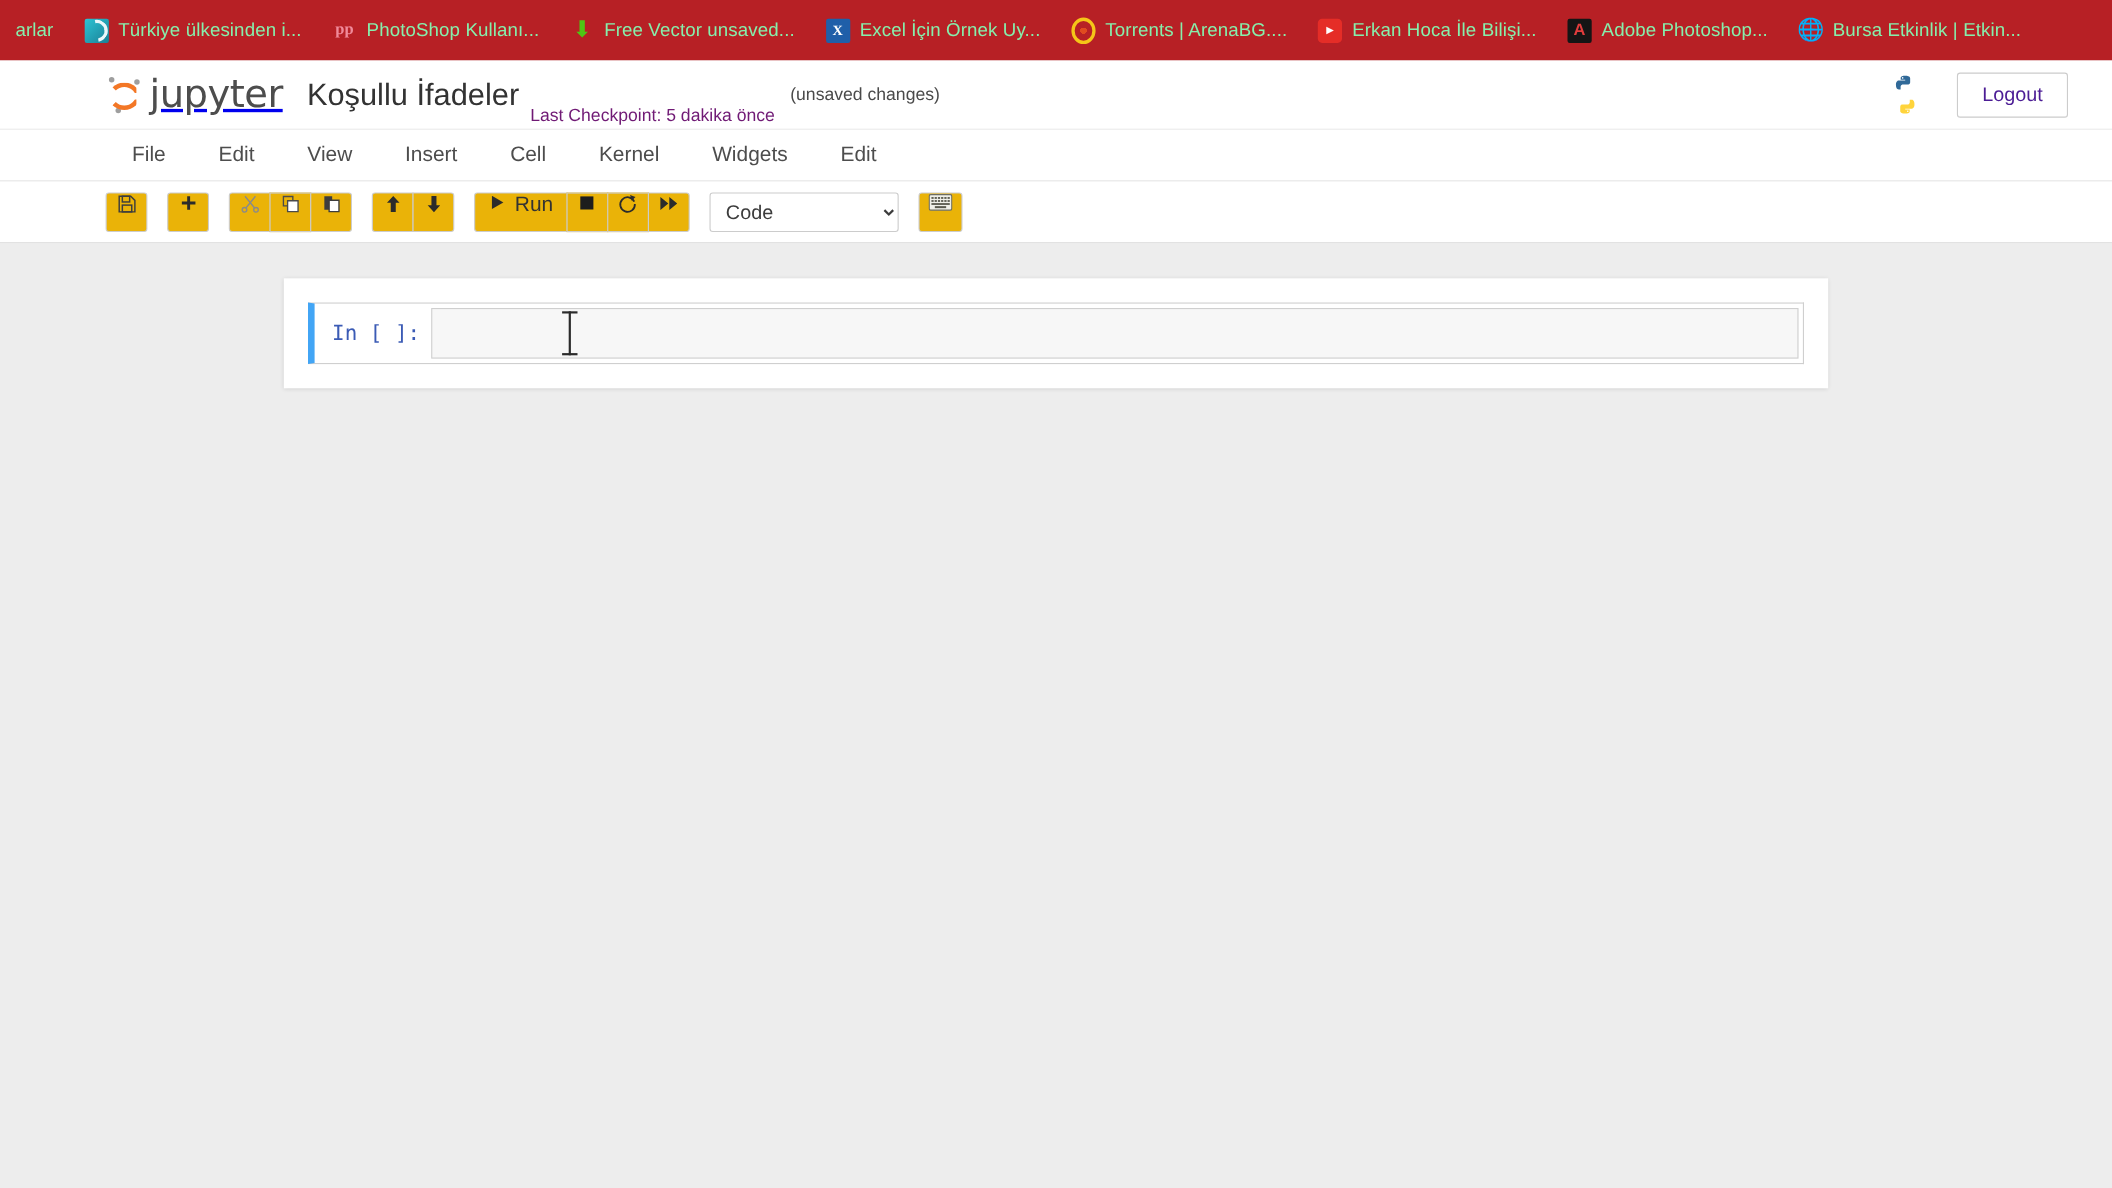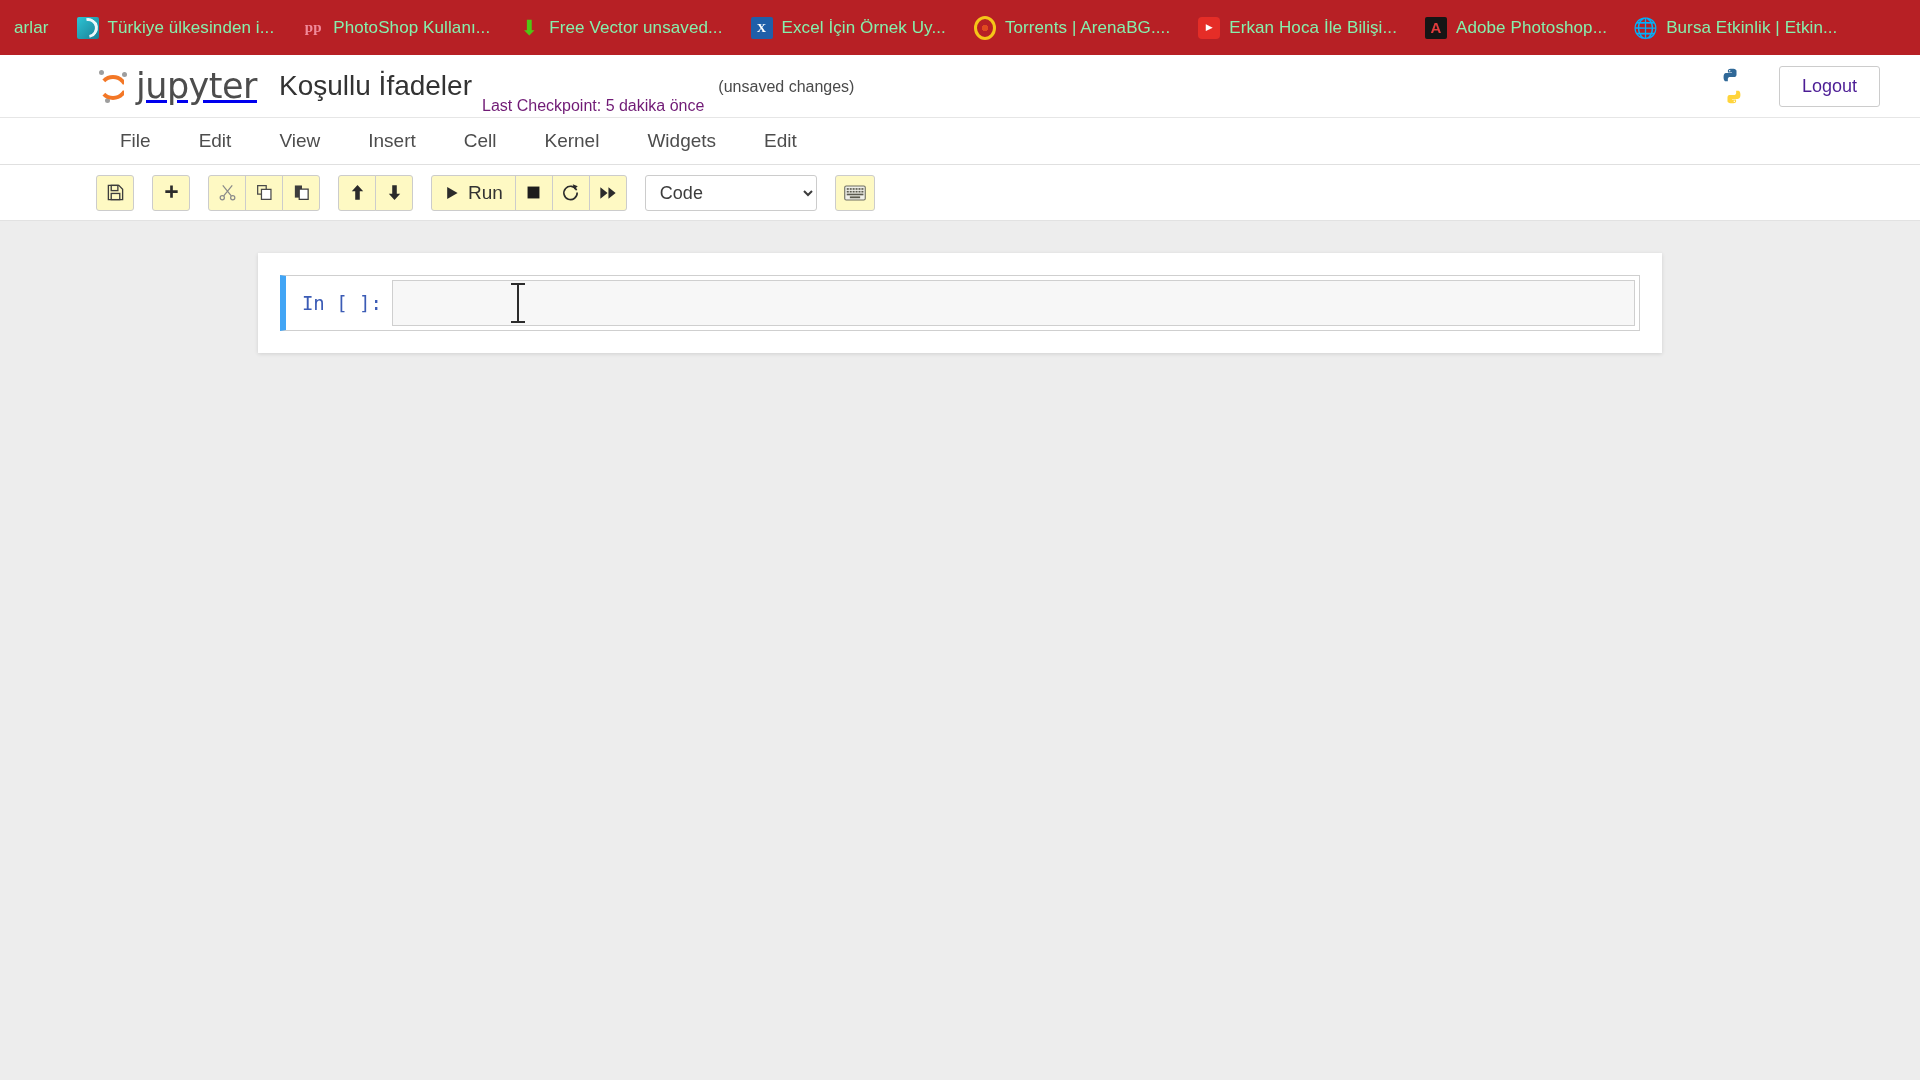--- a/index.html
+++ b/index.html
@@ -160,22 +160,22 @@
     align-items: center;
     padding-left: 96px;
     gap: 0;
     border-bottom: 1px solid #e2e2e2;
   }
   .tb-group { display: flex; margin-right: 18px; }
   .tb-btn {
     height: 36px;
     min-width: 38px;
     border: 1px solid #cccccc;
-    background: #fef9c3;
-    display: flex; align-items: center; justify-content: center;
+    background: #eab308;
+    display: flex; align-items: flex-start; justify-content: center;
     cursor: pointer;
     color: #333333;
     font-size: 17px;
     padding: 0 8px;
     margin-left: -1px;
   }
   .tb-group .tb-btn:first-child { margin-left: 0; border-radius: 3px 0 0 3px; }
   .tb-group .tb-btn:last-child { border-radius: 0 3px 3px 0; }
   .tb-group .tb-btn:only-child { border-radius: 3px; }
   .tb-btn.run { padding: 0 12px; gap: 8px; font-size: 19px; color:#333; }

